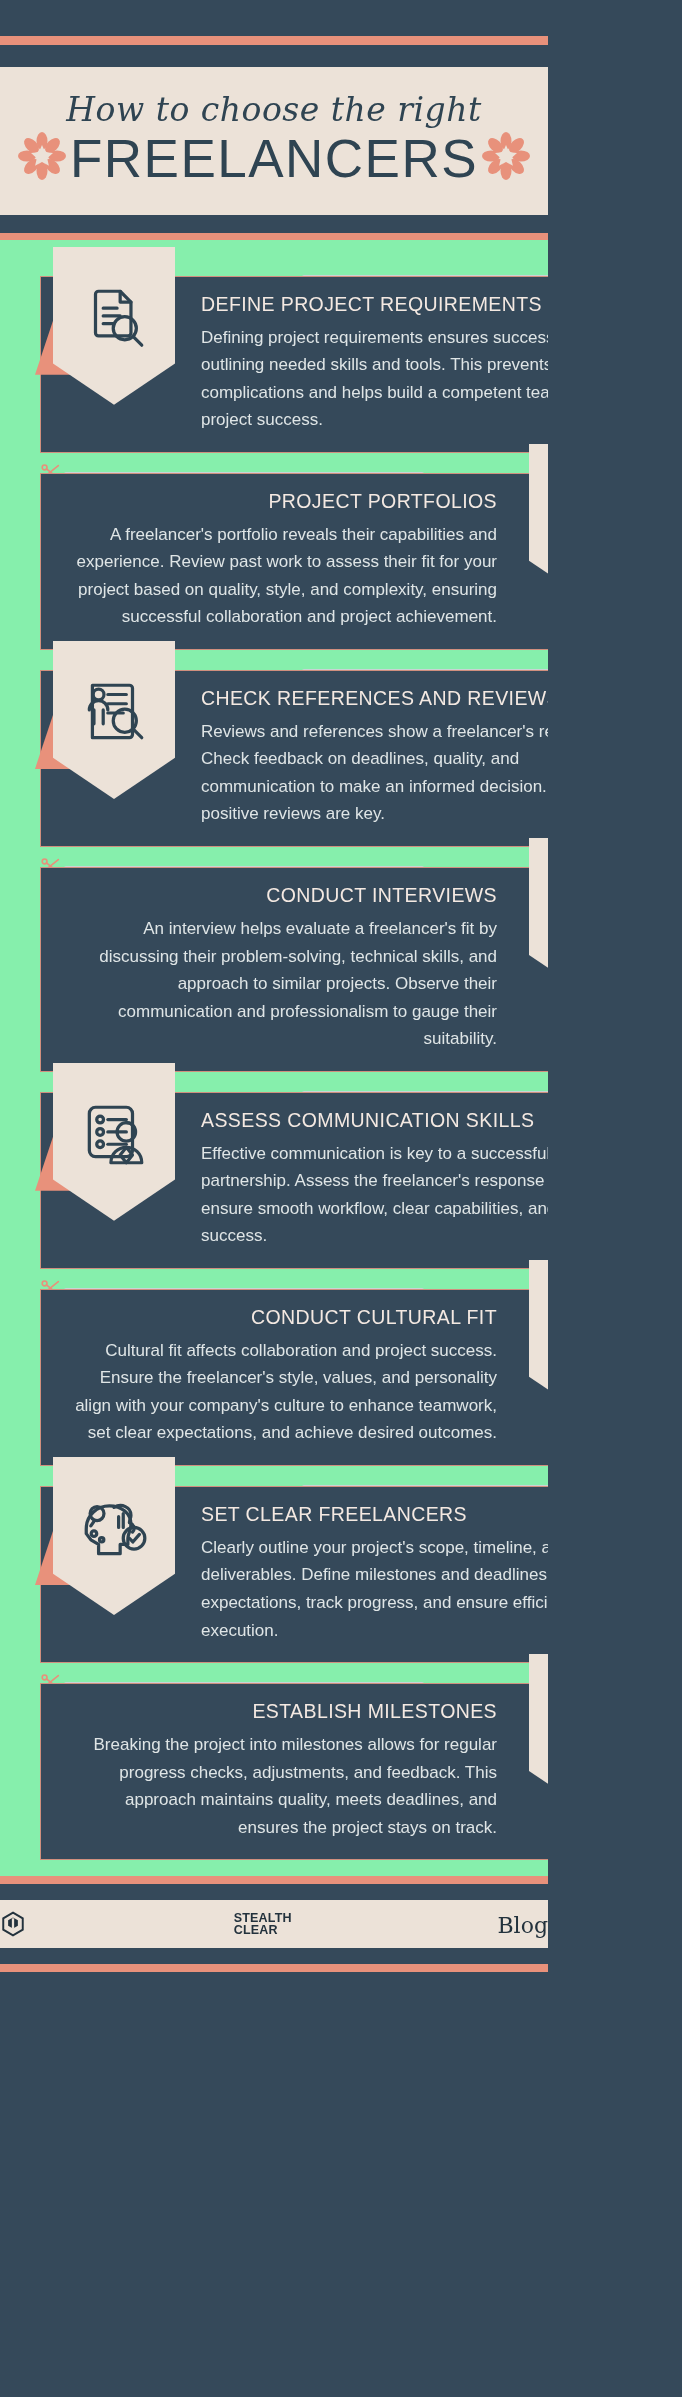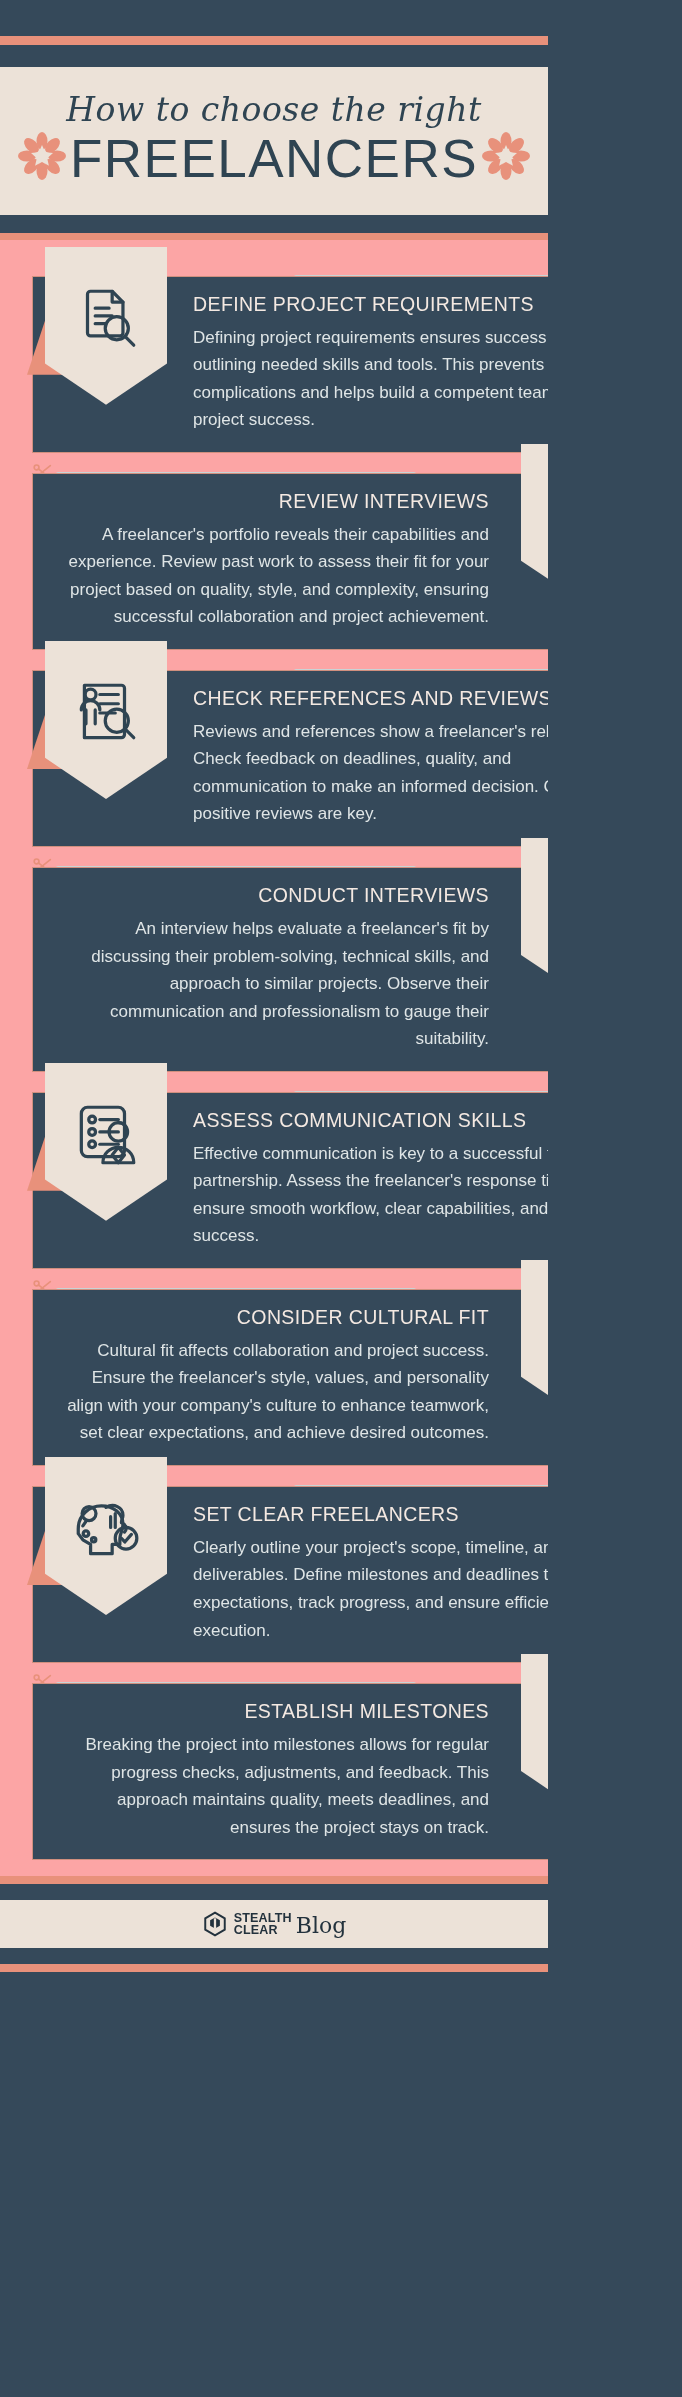--- a/index.html
+++ b/index.html
@@ -7,21 +7,21 @@
   body {
     width: 682px;
     background: #35495a;
     font-family: "Liberation Sans", sans-serif;
     -webkit-font-smoothing: antialiased;
   }
 
   .page {
     width: 548px;
     position: relative;
-    background: #fca5a5;
+    background: #86efac;
     overflow: hidden;
   }
 
   
   .band-dark-1 { height: 36px; background: #35495a; }
   .band-coral  { height: 9px;  background: #e8917b; }
   .band-dark-2 { height: 22px; background: #35495a; }
 
   
   .header {
@@ -53,21 +53,21 @@
     color: #2f4452;
     line-height: 1;
   }
   .flower { flex: 0 0 auto; }
 
   
   .band-dark-3 { height: 18px; background: #35495a; }
   .band-coral-2 { height: 7px; background: #e8917b; }
 
   
-  .steps { padding: 22px 0 10px 0; }
+  .steps { padding: 22px 0 10px 8px; }
 
   .step {
     position: relative;
     width: 682px;
     padding: 0 32px;
     margin-bottom: 6px;
   }
 
   .cutrow {
     position: relative;
@@ -159,22 +159,21 @@
   }
 
   
   .band-coral-3 { height: 8px; background: #e8917b; }
   .band-dark-4  { height: 16px; background: #35495a; }
   .footer {
     background: #ece2d8;
     height: 48px;
     display: flex;
     align-items: center;
-    justify-content: center;
-    gap: 6px;
+    justify-content: space-between;
   }
   .logo-mark svg { width: 26px; height: 26px; display: block; }
   .logo-words {
     font-family: "Liberation Sans", sans-serif;
     font-weight: bold;
     font-size: 12.5px;
     line-height: 1.0;
     color: #23323d;
     letter-spacing: .2px;
   }
@@ -297,21 +296,21 @@
       <path d="M22 6h10l5 5v5"></path>
       <circle cx="19" cy="22" r="4.5"></circle>
       <path d="M12.5 33c1.5-4 4-6 6.5-6s5 2 6.5 6"></path>
       <circle cx="31" cy="30" r="7.5"></circle>
                     <path d="M36.5 35.5 L42 41"></path>
     </g>
                 </svg>
           </div>
         </div>
         <div class="step-text">
-          <div class="step-title">REVIEW INTERVIEWS</div>
+          <div class="step-title">PROJECT PORTFOLIOS</div>
           <div class="step-body">A freelancer's portfolio reveals their capabilities and experience. Review past work to assess their fit for your project based on quality, style, and complexity, ensuring successful collaboration and project achievement.</div>
         </div>
       </div>
     </div>
       </div>
       <div class="step left">
     <div class="cutrow">
       <div class="cutline"></div>
       <span class="scissors">
   <svg viewBox="0 0 24 24" fill="none" stroke="#e8917b" stroke-width="1.8" stroke-linecap="round" stroke-linejoin="round">
@@ -452,21 +451,21 @@
                     <circle cx="40" cy="27" r="4"></circle>
       <path d="M3 44v-8a5 5 0 0 1 5-5 5 5 0 0 1 5 5v8z"></path>
       <path d="M19 44v-7a5 5 0 0 1 5-5 5 5 0 0 1 5 5v7z"></path>
       <path d="M35 44v-8a5 5 0 0 1 5-5 5 5 0 0 1 5 5v8z"></path>
       <path d="M13 32l6-8M35 32l-6-8"></path>
     </g>
                 </svg>
           </div>
         </div>
         <div class="step-text">
-          <div class="step-title">CONSIDER CULTURAL FIT</div>
+          <div class="step-title">CONDUCT CULTURAL FIT</div>
           <div class="step-body">Cultural fit affects collaboration and project success. Ensure the freelancer's style, values, and personality align with your company's culture to enhance teamwork, set clear expectations, and achieve desired outcomes.</div>
         </div>
       </div>
     </div>
       </div>
       <div class="step left">
     <div class="cutrow">
       <div class="cutline"></div>
       <span class="scissors">
   <svg viewBox="0 0 24 24" fill="none" stroke="#e8917b" stroke-width="1.8" stroke-linecap="round" stroke-linejoin="round">

